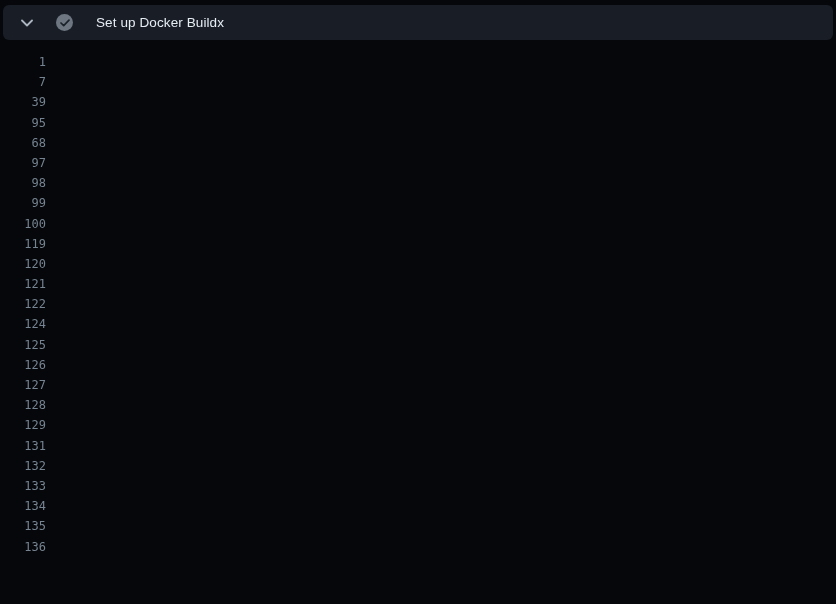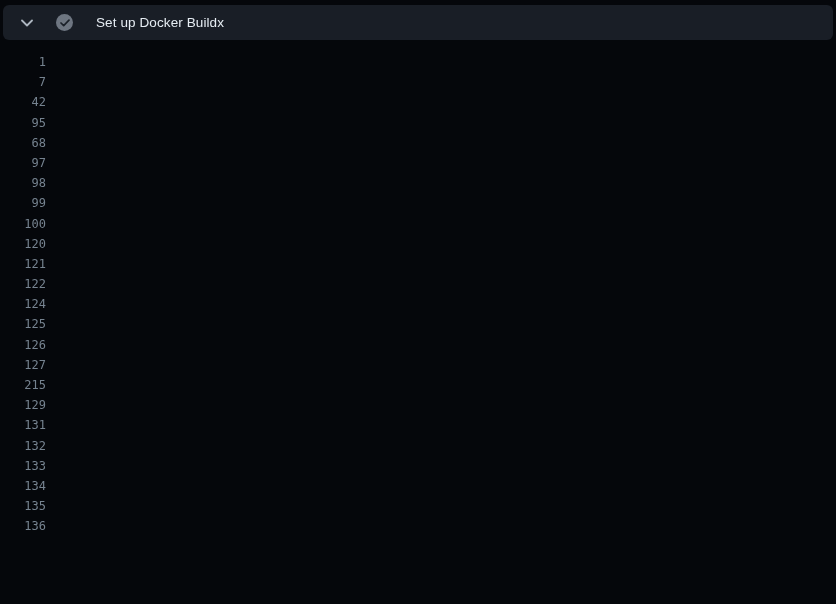--- a/index.html
+++ b/index.html
@@ -100,39 +100,42 @@
 </div>
 
 <div class="log" id="log">
     <div class="row">
     <span class="ln">1</span>
   </div>
     <div class="row">
     <span class="ln">7</span>
   </div>
     <div class="row">
-    <span class="ln">42</span>
+    <span class="ln">39</span>
   </div>
     <div class="row">
     <span class="ln">95</span><span class="arrow indent"></span>
   </div>
     <div class="row">
     <span class="ln">68</span><span class="arrow indent"></span>
   </div>
     <div class="row">
     <span class="ln">97</span>
   </div>
     <div class="row">
     <span class="ln">98</span><span class="arrow indent"></span>
   </div>
     <div class="row">
     <span class="ln">99</span><span class="arrow indent"></span>
   </div>
     <div class="row">
     <span class="ln">100</span>
+  </div>
+    <div class="row">
+    <span class="ln">119</span>
   </div>
     <div class="row">
     <span class="ln">120</span><span class="arrow indent"></span>
   </div>
     <div class="row">
     <span class="ln">121</span><span class="arrow indent"></span>
   </div>
     <div class="row">
     <span class="ln">122</span><span class="arrow indent"></span>
   </div>
@@ -142,21 +145,21 @@
     <div class="row">
     <span class="ln">125</span><span class="arrow indent"></span>
   </div>
     <div class="row">
     <span class="ln">126</span><span class="arrow indent"></span>
   </div>
     <div class="row">
     <span class="ln">127</span><span class="arrow indent"></span>
   </div>
     <div class="row">
-    <span class="ln">215</span><span class="arrow indent"></span>
+    <span class="ln">128</span><span class="arrow indent"></span>
   </div>
     <div class="row">
     <span class="ln">129</span><span class="arrow indent"></span>
   </div>
     <div class="row">
     <span class="ln">131</span><span class="arrow indent"></span>
   </div>
     <div class="row">
     <span class="ln">132</span><span class="arrow indent"></span>
   </div>

